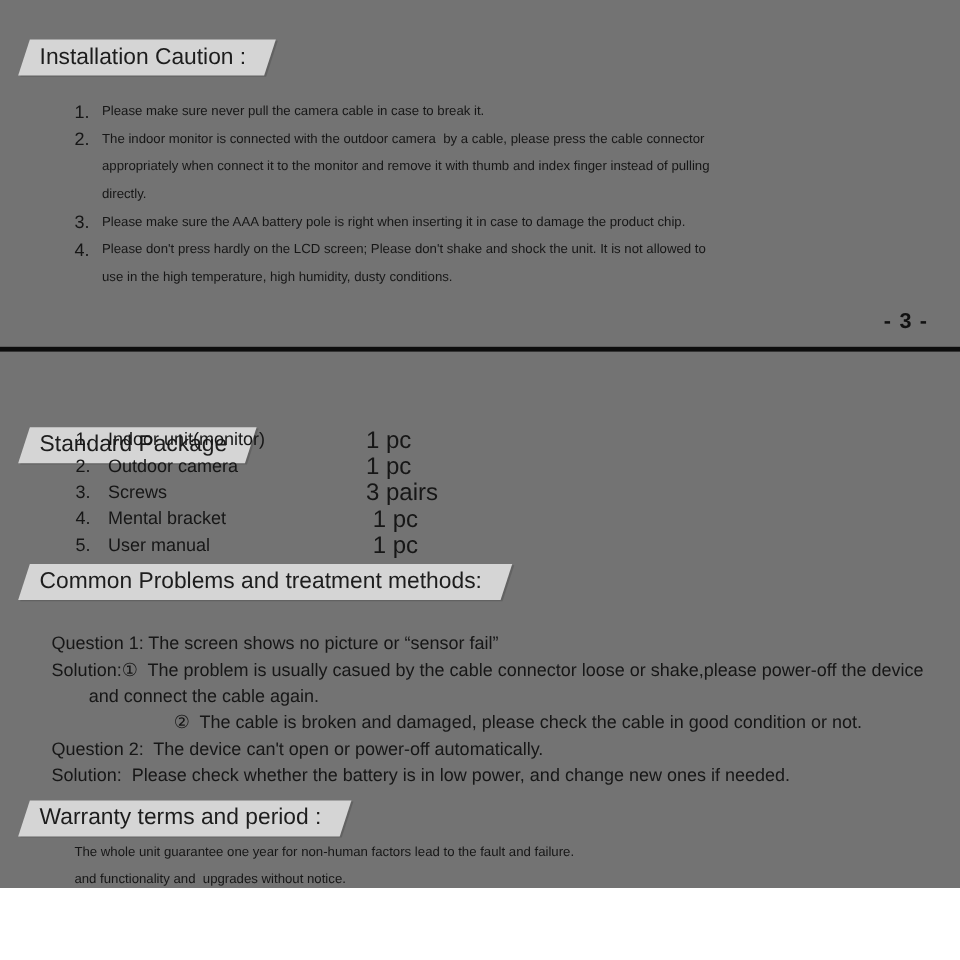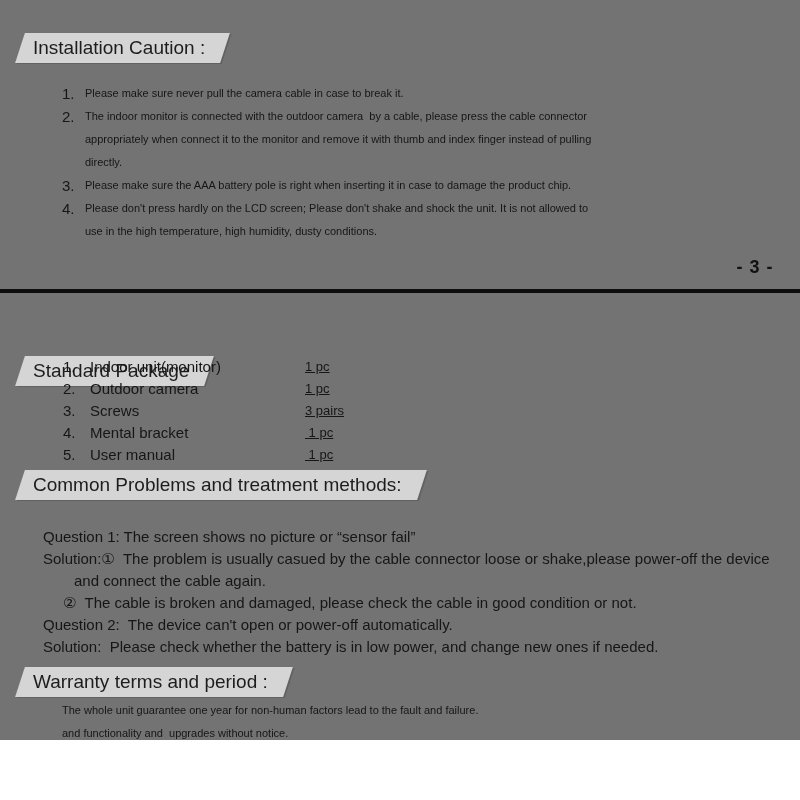--- a/index.html
+++ b/index.html
@@ -49,28 +49,28 @@
   #section-divider {
     position: absolute; top: 289px; left: 0; width: 800px; height: 4px;
     background: #0d0d0d;
   }
 
   
   #package-list { position: absolute; left: 0; top: 356px; width: 600px; }
   .pkg-row { position: relative; height: 22px; }
   .pkg-row .num  { position: absolute; left: 63px; font-size: 15px; line-height: 22px; }
   .pkg-row .name { position: absolute; left: 90px; font-size: 15px; line-height: 22px; white-space: pre; }
-  .pkg-row .qty  { position: absolute; left: 305px; font-size: 13px; line-height: 22px; white-space: pre; text-decoration: underline; }
+  .pkg-row .qty  { position: absolute; left: 305px; font-size: 20px; line-height: 22px; white-space: pre; }
 
   
   #qa-block { position: absolute; left: 0; top: 526px; width: 800px; }
   .qa-line { font-size: 15px; line-height: 22px; white-space: pre; }
   .qa-ind-a { padding-left: 43px; }
   .qa-ind-b { padding-left: 74px; }
-  .qa-ind-c { padding-left: 63px; }
+  .qa-ind-c { padding-left: 63px; text-align: center; }
 
   
   #warranty-block { position: absolute; left: 62px; top: 699px; width: 730px; }
 
   
   #banner-installation { top: 33px; }
   #banner-package      { top: 334px; margin-top: 22px; }
   #banner-problems     { top: 470px; }
   #banner-warranty     { top: 667px; text-align: right; }
 </style>

